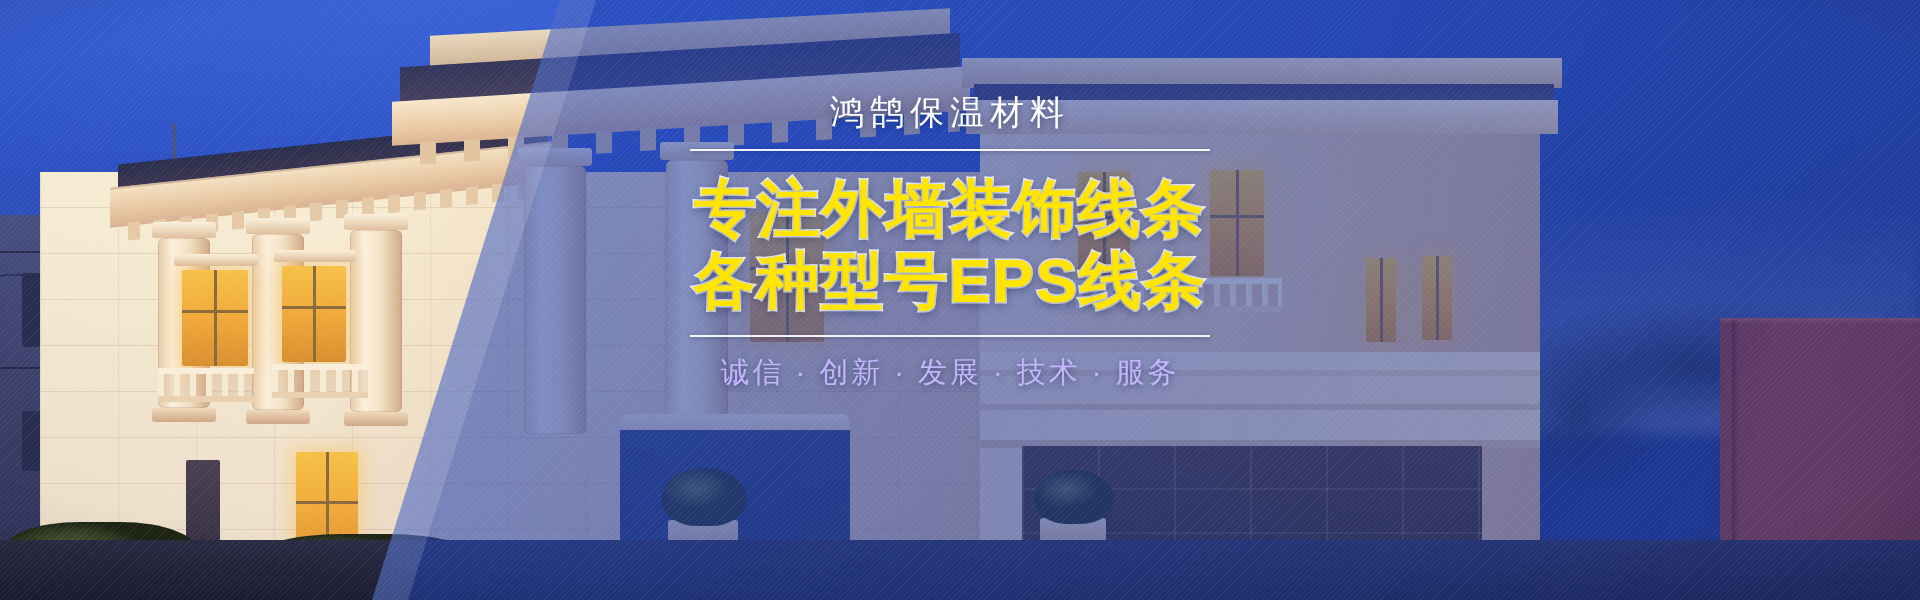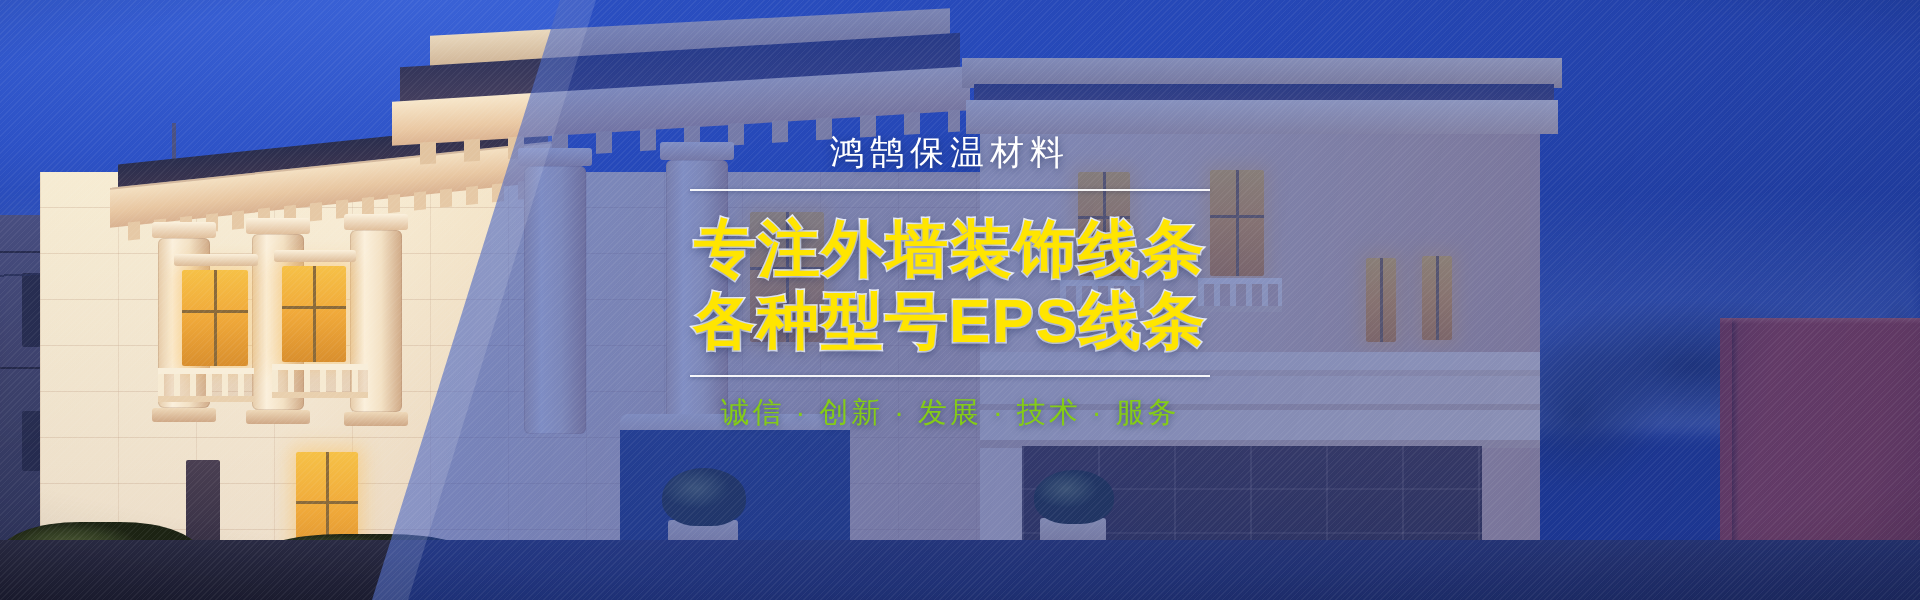--- a/index.html
+++ b/index.html
@@ -161,30 +161,30 @@
 
   
   .hatch{position:absolute;inset:0;pointer-events:none;
     background:repeating-linear-gradient(135deg,rgba(255,255,255,.055) 0 1px,rgba(0,0,0,0) 1px 4px);}
   .vignette{position:absolute;inset:0;pointer-events:none;
     background:radial-gradient(120% 95% at 50% 45%,rgba(0,0,0,0) 55%,rgba(0,0,0,.30) 100%);}
 
   
   .copy{position:absolute;left:690px;top:92px;width:520px;text-align:center;}
   .brand{color:#ffffff;font-size:34px;letter-spacing:6px;font-weight:400;
-    text-shadow:0 2px 8px rgba(10,25,70,.55);line-height:1.2;margin-top:40px;}
+    text-shadow:0 2px 8px rgba(10,25,70,.55);line-height:1.2;}
   .rule{height:2px;background:rgba(255,255,255,.92);margin:16px auto 0;width:100%;
     box-shadow:0 1px 4px rgba(10,25,70,.4);}
   .rule.bottom{margin:18px auto 0;}
   .headline{margin-top:22px;}
   .hl{color:#ffe500;font-size:62px;font-weight:700;letter-spacing:2px;line-height:1.16;
     -webkit-text-stroke:3px #f2f6ff;
     paint-order:stroke fill;
     text-shadow:0 3px 10px rgba(15,30,80,.5);white-space:nowrap;}
-  .tagline{margin-top:16px;color:#84cc16;font-size:29px;letter-spacing:3px;
+  .tagline{margin-top:16px;color:#c4b5fd;font-size:29px;letter-spacing:3px;
     text-shadow:0 2px 7px rgba(10,25,70,.5);white-space:nowrap;}
 </style>
 </head>
 <body>
 
 <div class="stage">
 
   <div class="sky"></div>
   <div class="sky-haze"></div>
   <div class="treeline"></div>

